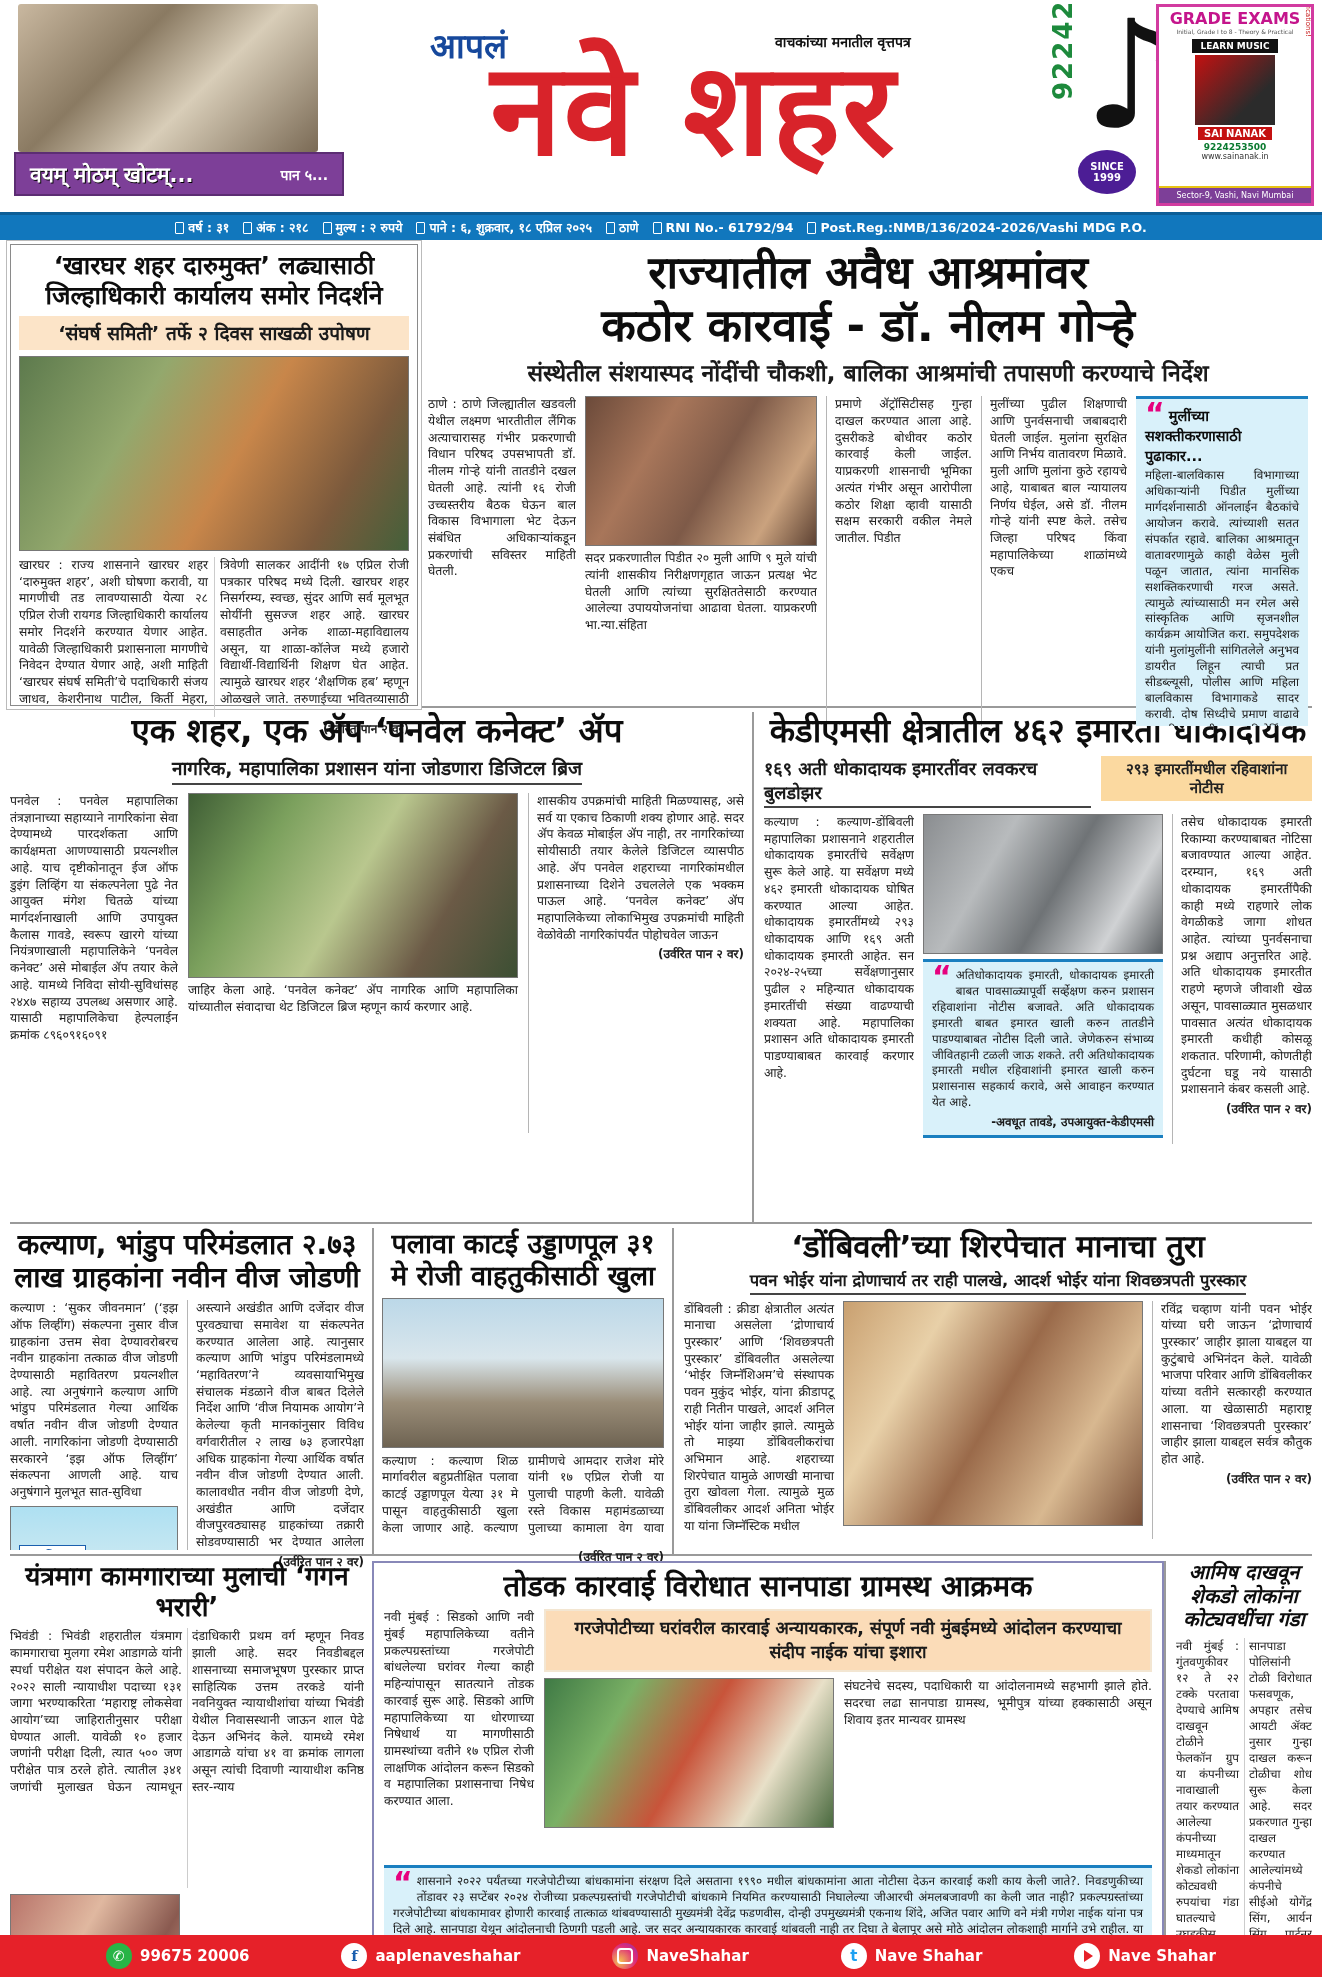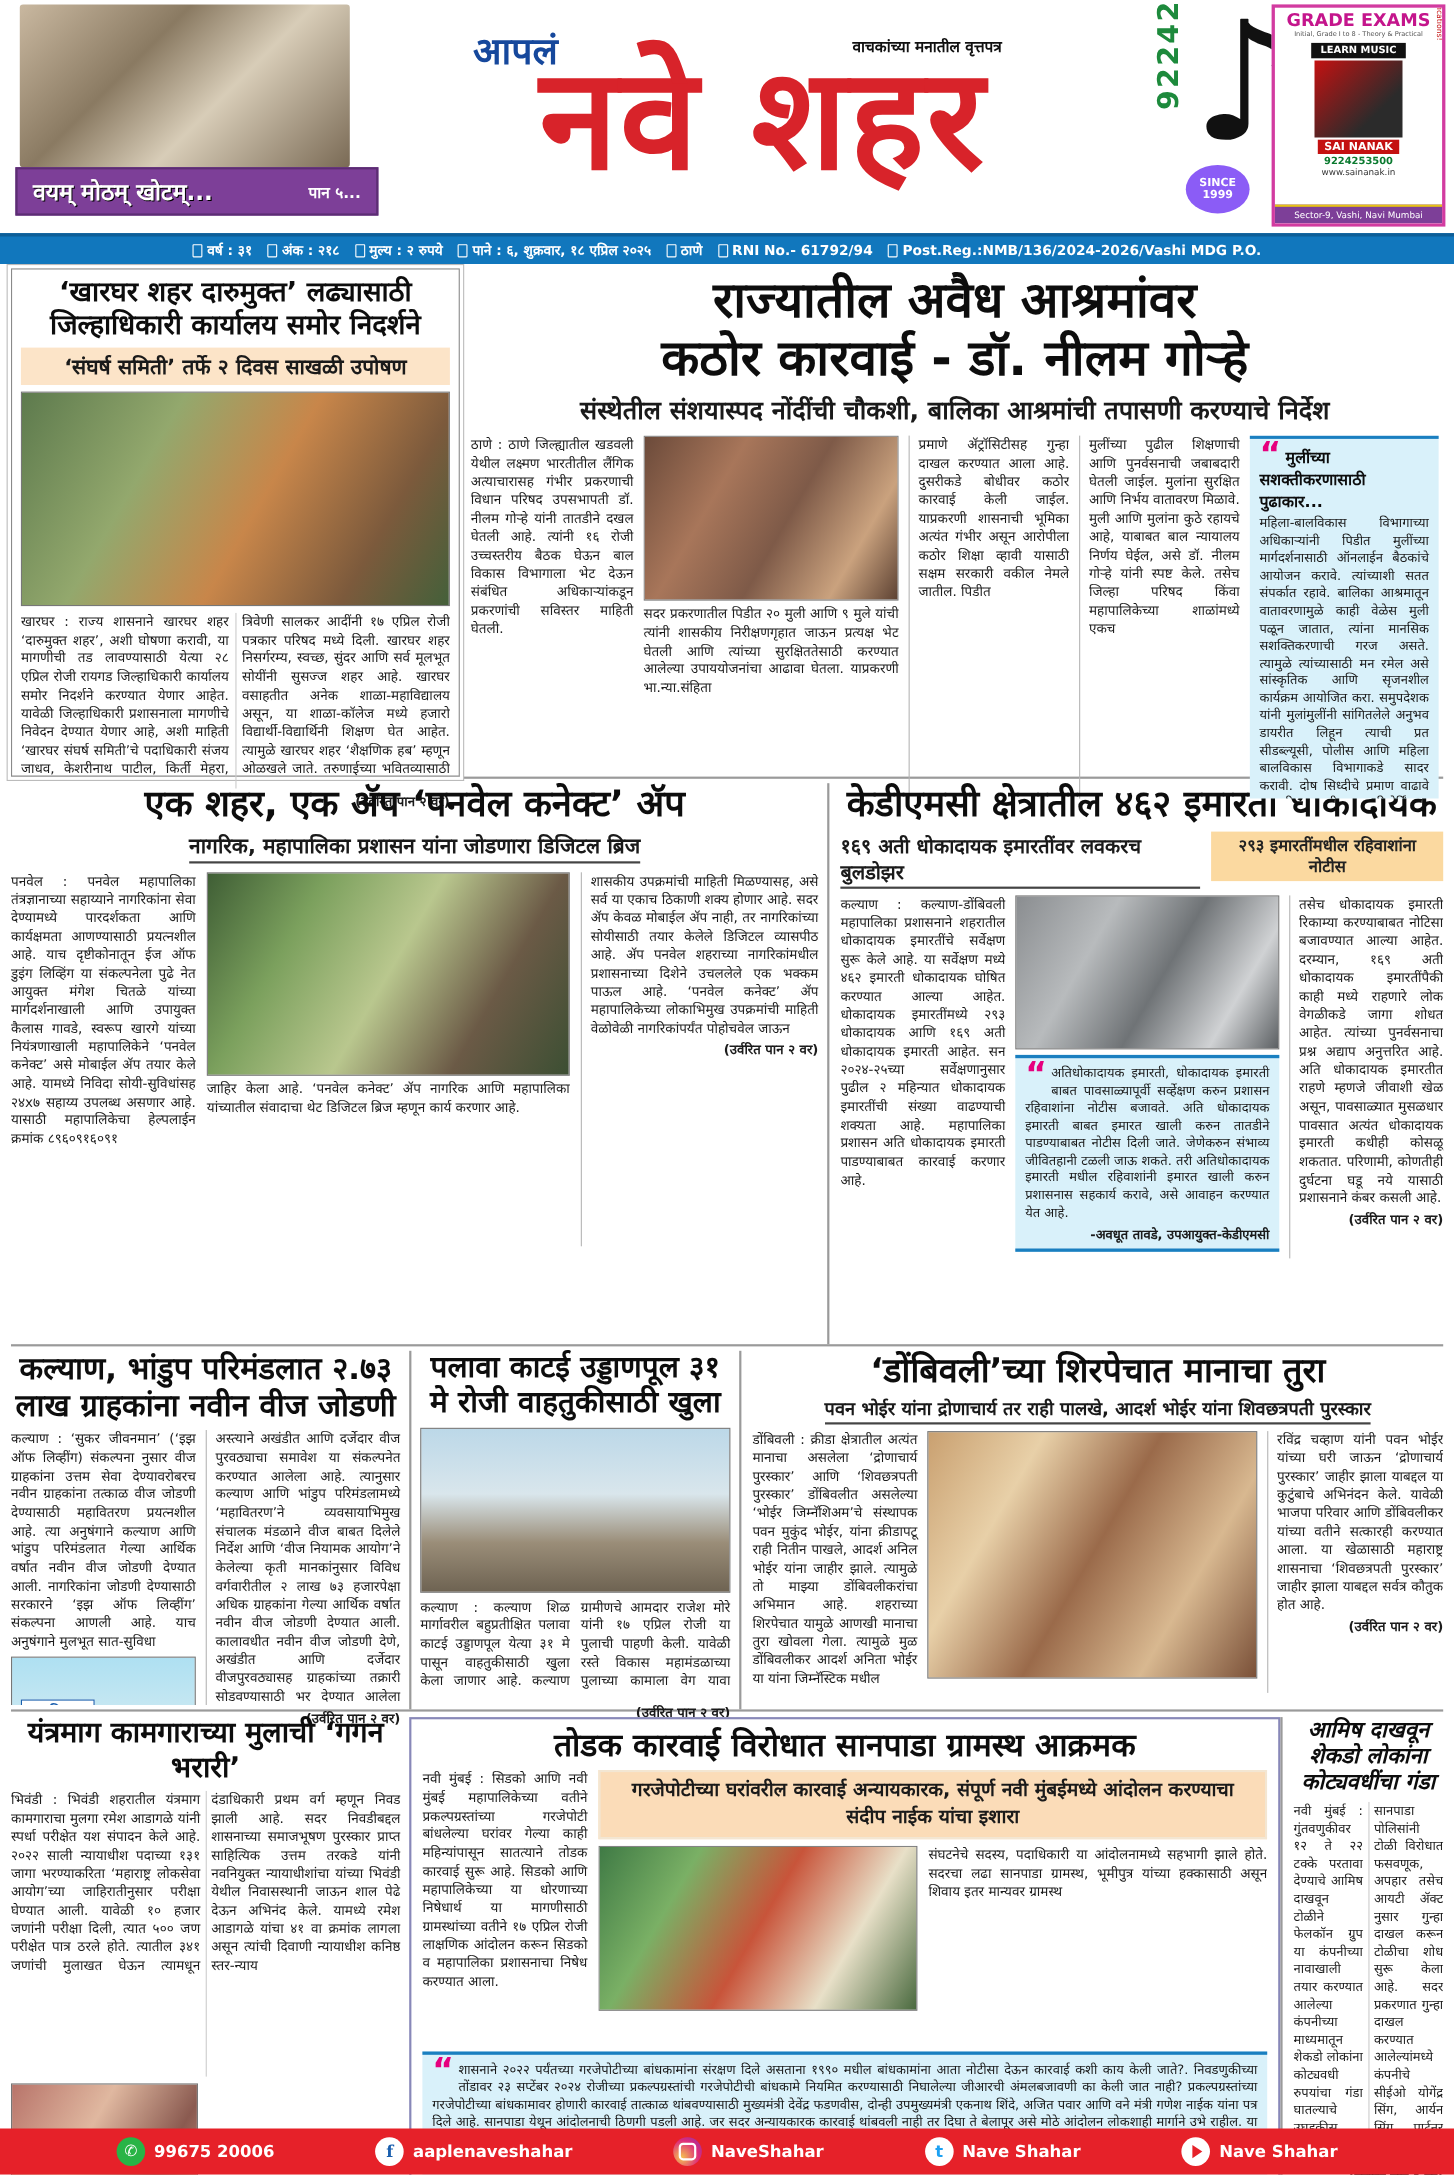--- a/index.html
+++ b/index.html
@@ -17,21 +17,21 @@
   .mast-flag .flag-page { color:#fff; font-weight:bold; font-size:14px; }
   .mast-center { flex:1; position:relative; text-align:center; }
   .brand-prefix { position:absolute; left:85px; top:22px; color:#16489c; font-weight:bold; font-size:34px; }
   .tagline { position:absolute; left:430px; top:32px; font-weight:bold; font-size:14px; color:#111; }
   .brand { position:absolute; left:0; right:0; top:40px; color:#d8232a; font-weight:bold; font-size:128px; line-height:1.1;
     letter-spacing:2px; font-family:"DejaVu Sans", sans-serif; }
   .mast-right { width:280px; position:relative; }
   .phone-vertical { position:absolute; left:6px; top:100px; color:#1d8a3c; font-weight:bold; font-size:26px;
     transform:rotate(-90deg); transform-origin:left top; letter-spacing:2px; white-space:nowrap; }
   .music-note { position:absolute; left:42px; top:0px; font-size:150px; color:#111; line-height:1; }
-  .since-oval { position:absolute; left:36px; top:150px; width:58px; height:44px; background:#8b5cf6; border-radius:50%;
+  .since-oval { position:absolute; left:36px; top:150px; width:58px; height:44px; background:#4c1d95; border-radius:50%;
     color:#fff; font-size:10px; font-weight:bold; display:flex; align-items:center; justify-content:center; text-align:center; }
   .ad-box { position:absolute; right:8px; top:4px; width:158px; height:202px; border:3px solid #d23ba0; background:#fff;
     display:flex; flex-direction:column; align-items:center; overflow:hidden; }
   .ad-title { color:#c4158c; font-weight:bold; font-size:16px; margin-top:2px; }
   .ad-sub { font-size:6px; color:#555; margin-bottom:2px; }
   .ad-learn { background:#111; color:#fff; font-size:9px; font-weight:bold; padding:2px 8px; margin:2px 0; }
   .ad-block { width:80px; height:70px; background:linear-gradient(135deg,#c41111 0%,#2b2b2b 70%); position:relative; }
   .ad-name { background:#c41111; color:#fff; font-size:10px; font-weight:bold; padding:1px 6px; margin-top:2px; }
   .ad-phone { font-size:9px; font-weight:bold; color:#0a7a2f; margin-top:2px; }
   .ad-web { font-size:8px; color:#333; }

